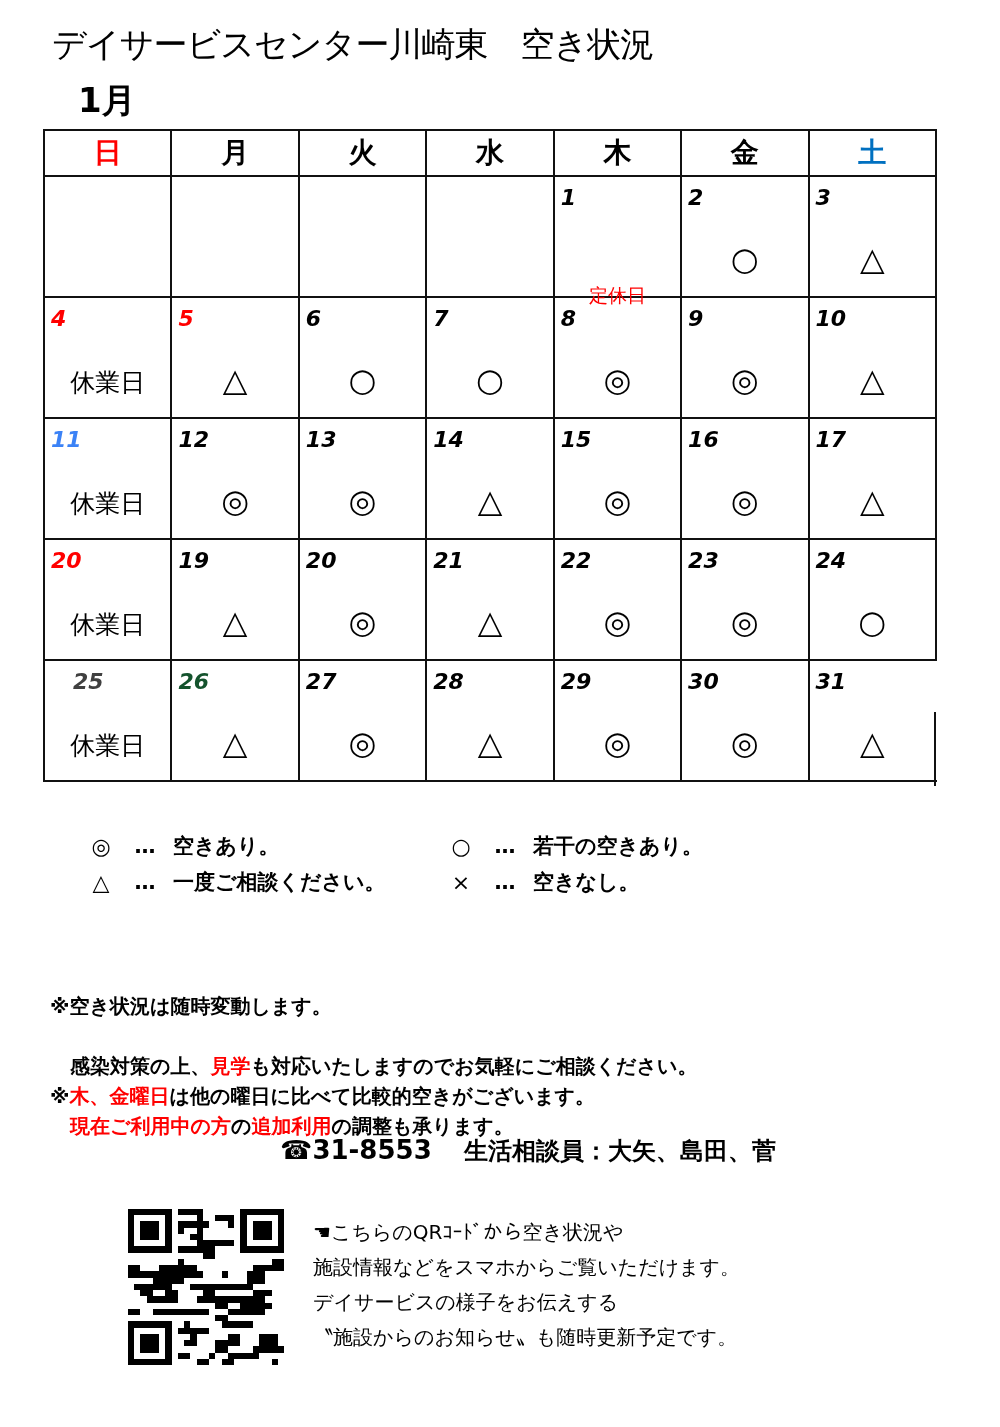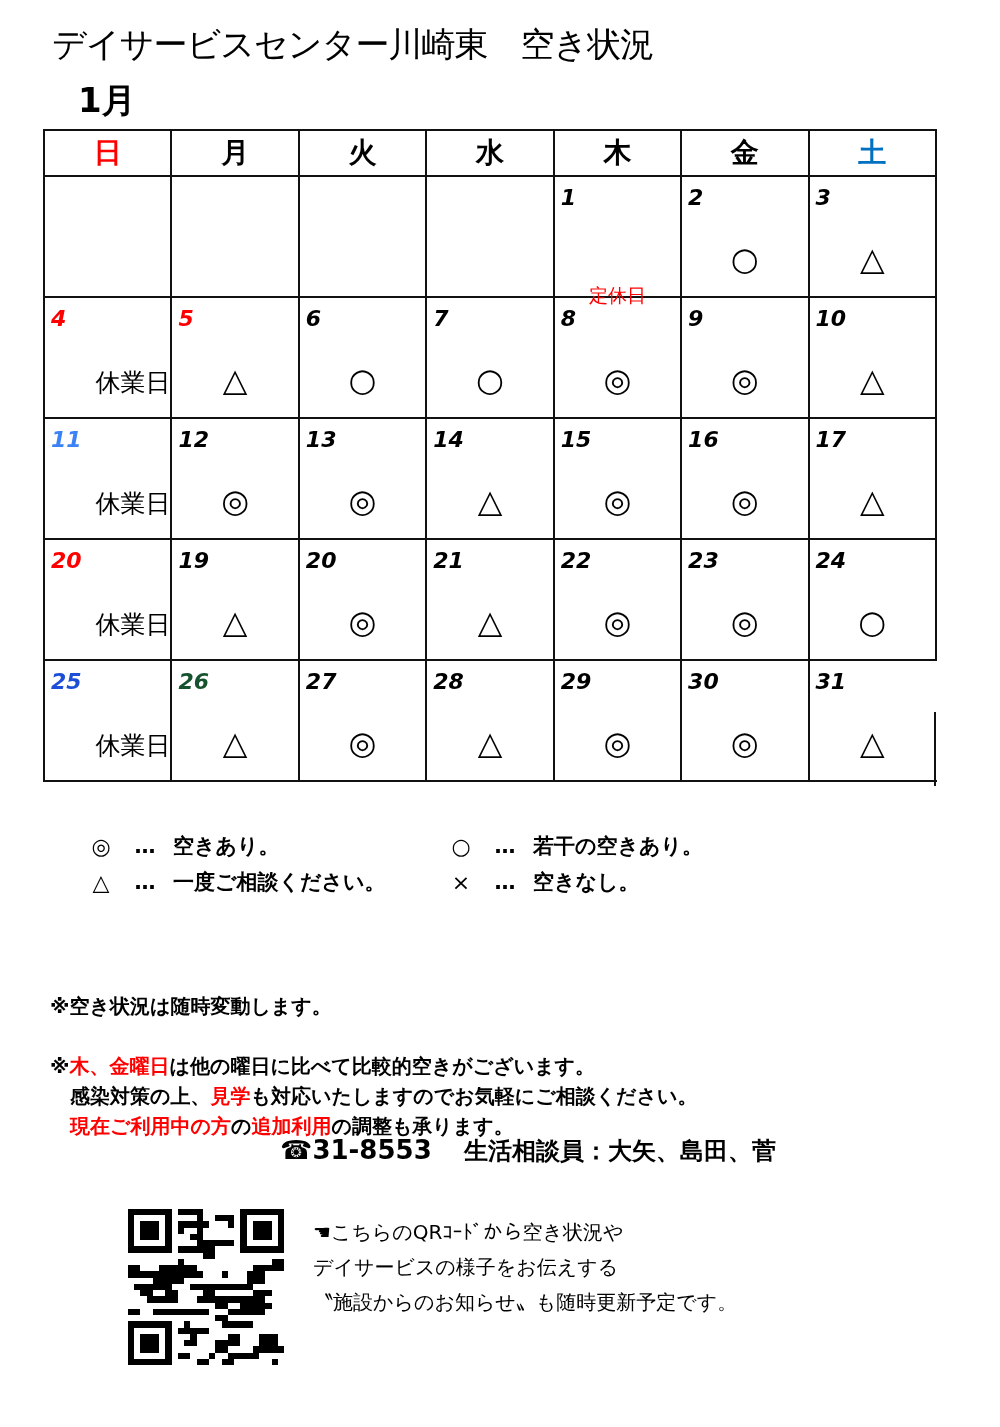--- a/index.html
+++ b/index.html
@@ -10,21 +10,21 @@
   .month { position: absolute; left: 78px; top: 78px; font-size: 34px; font-weight: bold; }
   table.cal { position: absolute; left: 43px; top: 129px; border-collapse: collapse;
               table-layout: fixed; width: 894px; }
   table.cal td, table.cal th { border: 2px solid #111; padding: 0; }
   table.cal th { height: 44px; font-size: 28px; font-weight: bold; text-align: center; vertical-align: middle; }
   table.cal td { height: 119px; position: relative; vertical-align: top; }
   .daynum { position: absolute; left: 6px; top: 8px; font-size: 22px; font-weight: bold;
             font-style: italic; font-family: "DejaVu Sans", sans-serif; }
   .mark { position: absolute; left: 0; right: 0; top: 62px; text-align: center;
           font-size: 32px; line-height: 40px; font-family: "DejaVu Sans", sans-serif; }
-  .closed-label { position: absolute; left: 0; right: 0; top: 68px; text-align: right; font-size: 25px; }
+  .closed-label { position: absolute; left: 0; right: 0; top: 68px; text-align: center; font-size: 25px; }
   .teikyu { position: absolute; left: 0; right: 0; top: 72px; text-align: center; font-size: 19px; margin-top: 34px; }
   td.open-right { border-right-color: transparent !important; }
   .cut-line { position: absolute; left: 934px; top: 712px; width: 2px; height: 74px; background: #111; }
   .legend { position: absolute; left: 85px; top: 828px; width: 720px; font-size: 21px; font-weight: bold; }
   .legend .row { display: flex; height: 36px; align-items: center; }
   .legend .item { display: flex; align-items: center; width: 412px; }
   .legend .sym { width: 32px; font-weight: normal; font-size: 22px; text-align: center; }
   .legend .dots { width: 56px; text-align: center; }
   .notes { position: absolute; left: 50px; top: 955px; font-size: 20px; font-weight: bold; line-height: 30px; margin-top: 36px; }
   .notes p { margin: 0; white-space: pre; }
@@ -169,21 +169,21 @@
           <span class="daynum">23</span>
           <span class="mark">◎</span>
         </td>
         <td>
           <span class="daynum">24</span>
           <span class="mark">○</span>
         </td>
       </tr>
       <tr>
         <td>
-          <span class="daynum" style="color: #1d4ed8;">25</span>
+          <span class="daynum" style="color: #404040; margin-left: 22px;">25</span>
           <span class="closed-label">休業日</span>
         </td>
         <td>
           <span class="daynum" style="color: #14532d;">26</span>
           <span class="mark">△</span>
         </td>
         <td>
           <span class="daynum">27</span>
           <span class="mark">◎</span>
         </td>
@@ -231,22 +231,22 @@
       <span class="sym">×</span>
       <span class="dots">…</span>
       <span>空きなし。</span>
     </div>
   </div>
 </div>
 
 <div class="notes">
   <p>※空き状況は随時変動します。</p>
   <p> </p>
+  <p><span>　感染対策の上、</span><span class="red">見学</span><span>も対応いたしますのでお気軽にご相談ください。</span></p>
   <p><span>※</span><span class="red">木、金曜日</span><span>は他の曜日に比べて比較的空きがございます。</span></p>
-  <p><span>　感染対策の上、</span><span class="red">見学</span><span>も対応いたしますのでお気軽にご相談ください。</span></p>
   <p><span>　</span><span class="red">現在ご利用中の方</span><span>の</span><span class="red">追加利用</span><span>の調整も承ります。</span></p>
 </div>
 
 <div class="contact"><span class="tel">☎</span><span class="tel">31-8553</span><span>　 </span><span>生活相談員：大矢、島田、菅</span></div>
 
 <svg class="qr" viewBox="0 0 25 25" shape-rendering="crispEdges">
   <rect width="25" height="25" fill="#fff"></rect>
   <g fill="#000" id="qr-g">
       <rect x="0" y="0" width="7" height="1"></rect>
       <rect x="0" y="6" width="7" height="1"></rect>
@@ -446,15 +446,16 @@
       <rect x="11" y="24" width="1" height="1"></rect>
       <rect x="12" y="24" width="1" height="1"></rect>
       <rect x="15" y="24" width="1" height="1"></rect>
       <rect x="16" y="24" width="1" height="1"></rect>
       <rect x="23" y="24" width="1" height="1"></rect>
     </g>
 </svg>
 
 <div class="qr-text">
   <p>☚こちらのQRｺｰﾄﾞから空き状況や</p>
+  <p>施設情報などをスマホからご覧いただけます。</p>
   <p>デイサービスの様子をお伝えする</p>
   <p>〝施設からのお知らせ〟も随時更新予定です。</p>
 </div>
 
 </body></html>

